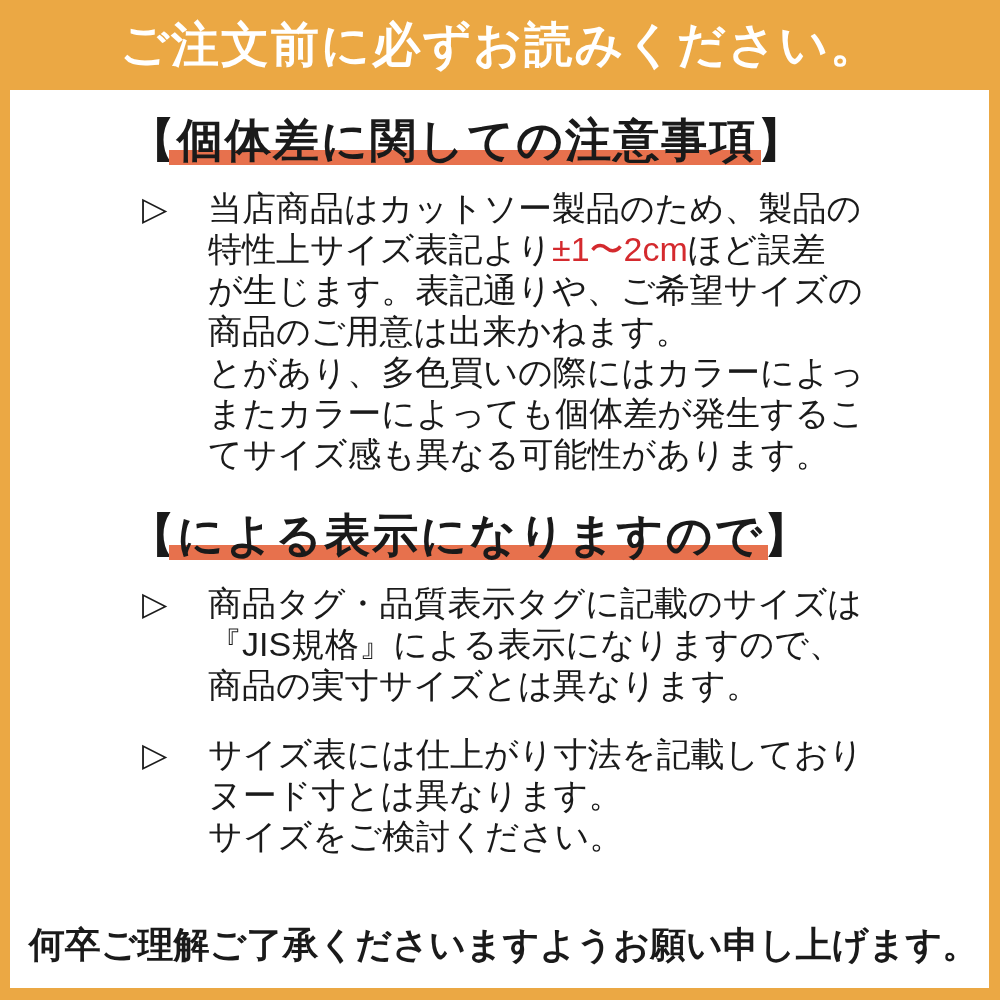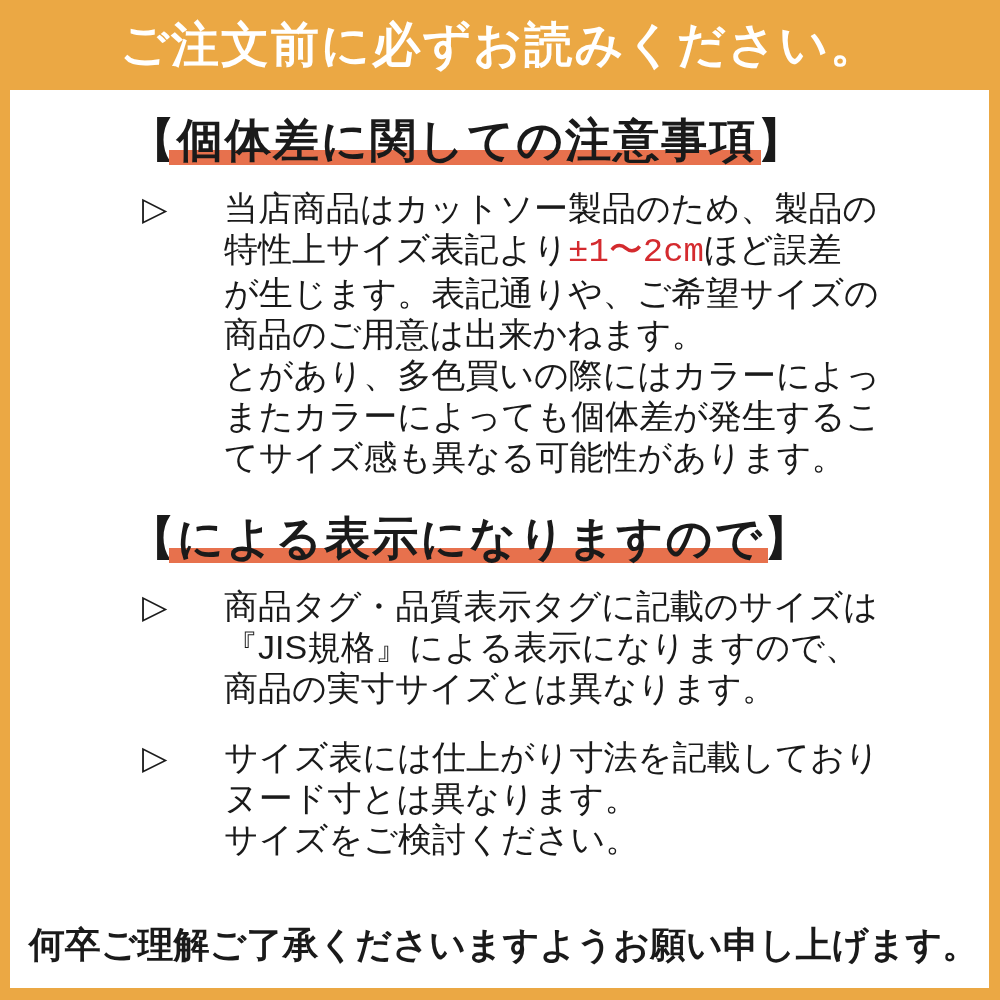--- a/index.html
+++ b/index.html
@@ -42,22 +42,22 @@
     display:flex; align-items:flex-start;
     margin:20px 0 0 118px;
     font-size:34px; line-height:41px;
   }
   .bullet-row.gap { margin-top:28px; }
   .marker {
     flex:none; width:66px;
     font-size:33px; line-height:41px;
   }
   .bullet-text { flex:1; }
-  .line { white-space:nowrap;margin-left:16px; }
-  .accent { color:var(--red,#D42A2E);font-family:Liberation Mono, monospace; }
+  .line { white-space:nowrap; }
+  .accent { color:var(--red,#D42A2E); }
   .footer {
     position:absolute; left:8px; right:0; bottom:22px;
     text-align:center;
     font-size:36px; line-height:42px; font-weight:bold;
     white-space:nowrap;
   }
 </style>
 </head>
 <body>
 

